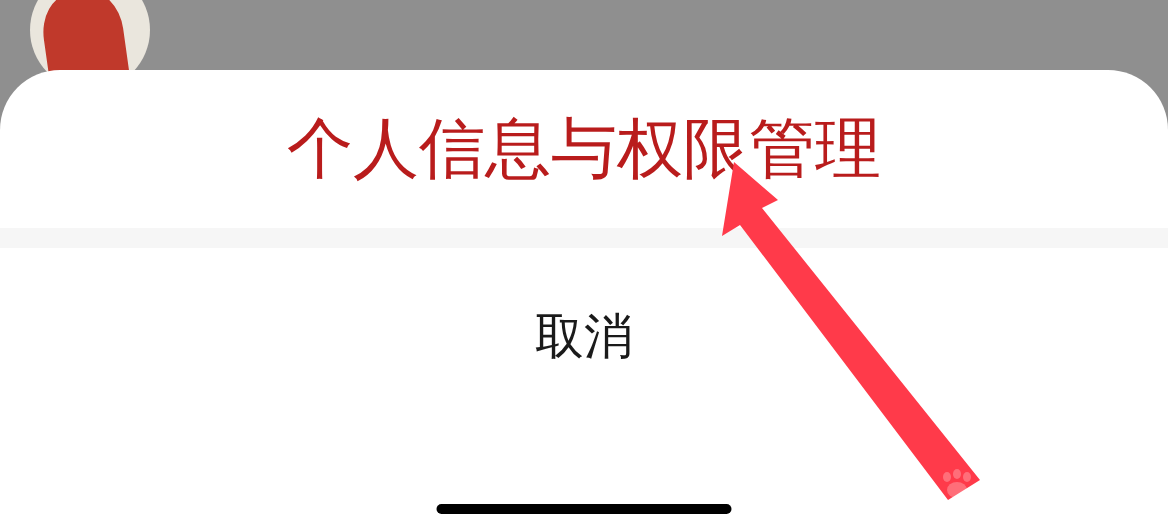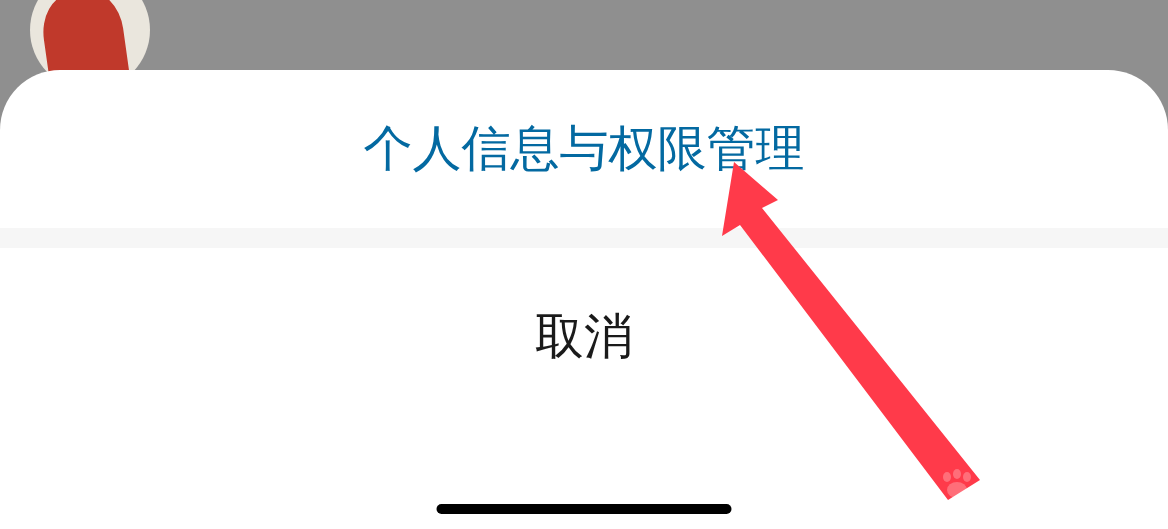--- a/index.html
+++ b/index.html
@@ -52,22 +52,22 @@
       background: #ffffff;
       border-top-left-radius: 60px;
       border-top-right-radius: 60px;
     }
     .option-row {
       width: 100%;
       height: 158px;
       display: flex;
       align-items: center;
       justify-content: center;
-      font-size: 49px;
-      color: #0369a1;
+      font-size: 66px;
+      color: #b91c1c;
       font-family: Liberation Mono, monospace;
     }
     .divider {
       width: 100%;
       height: 20px;
       background: #f6f6f6;
     }
     .cancel-row {
       width: 100%;
       height: 178px;

